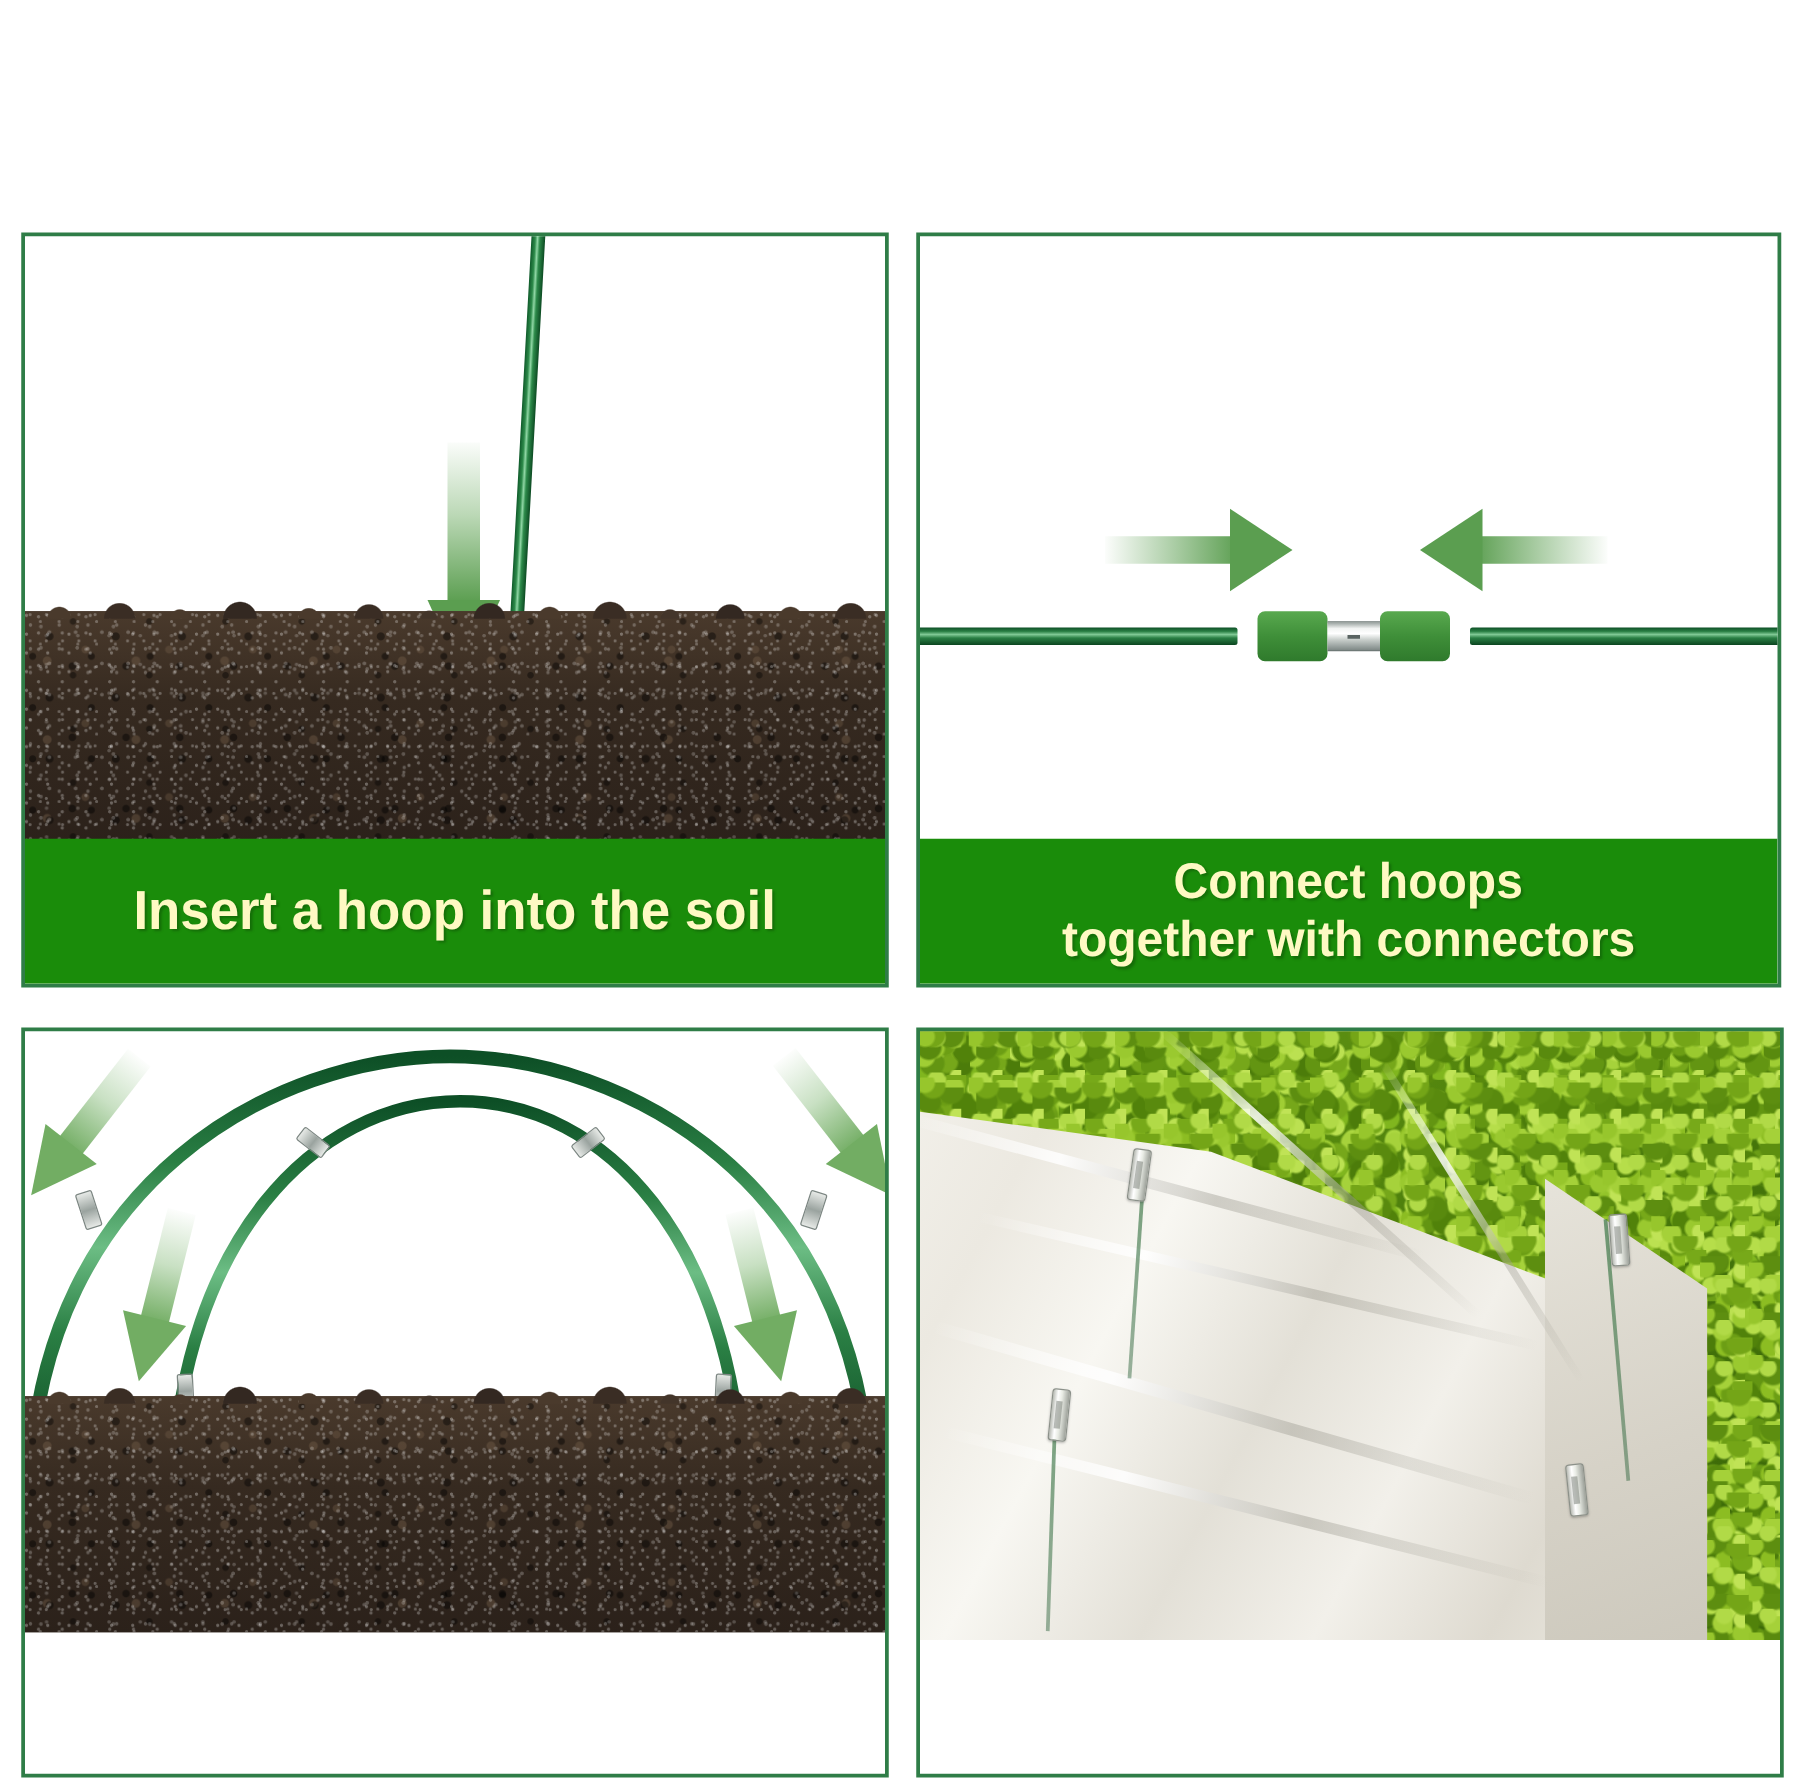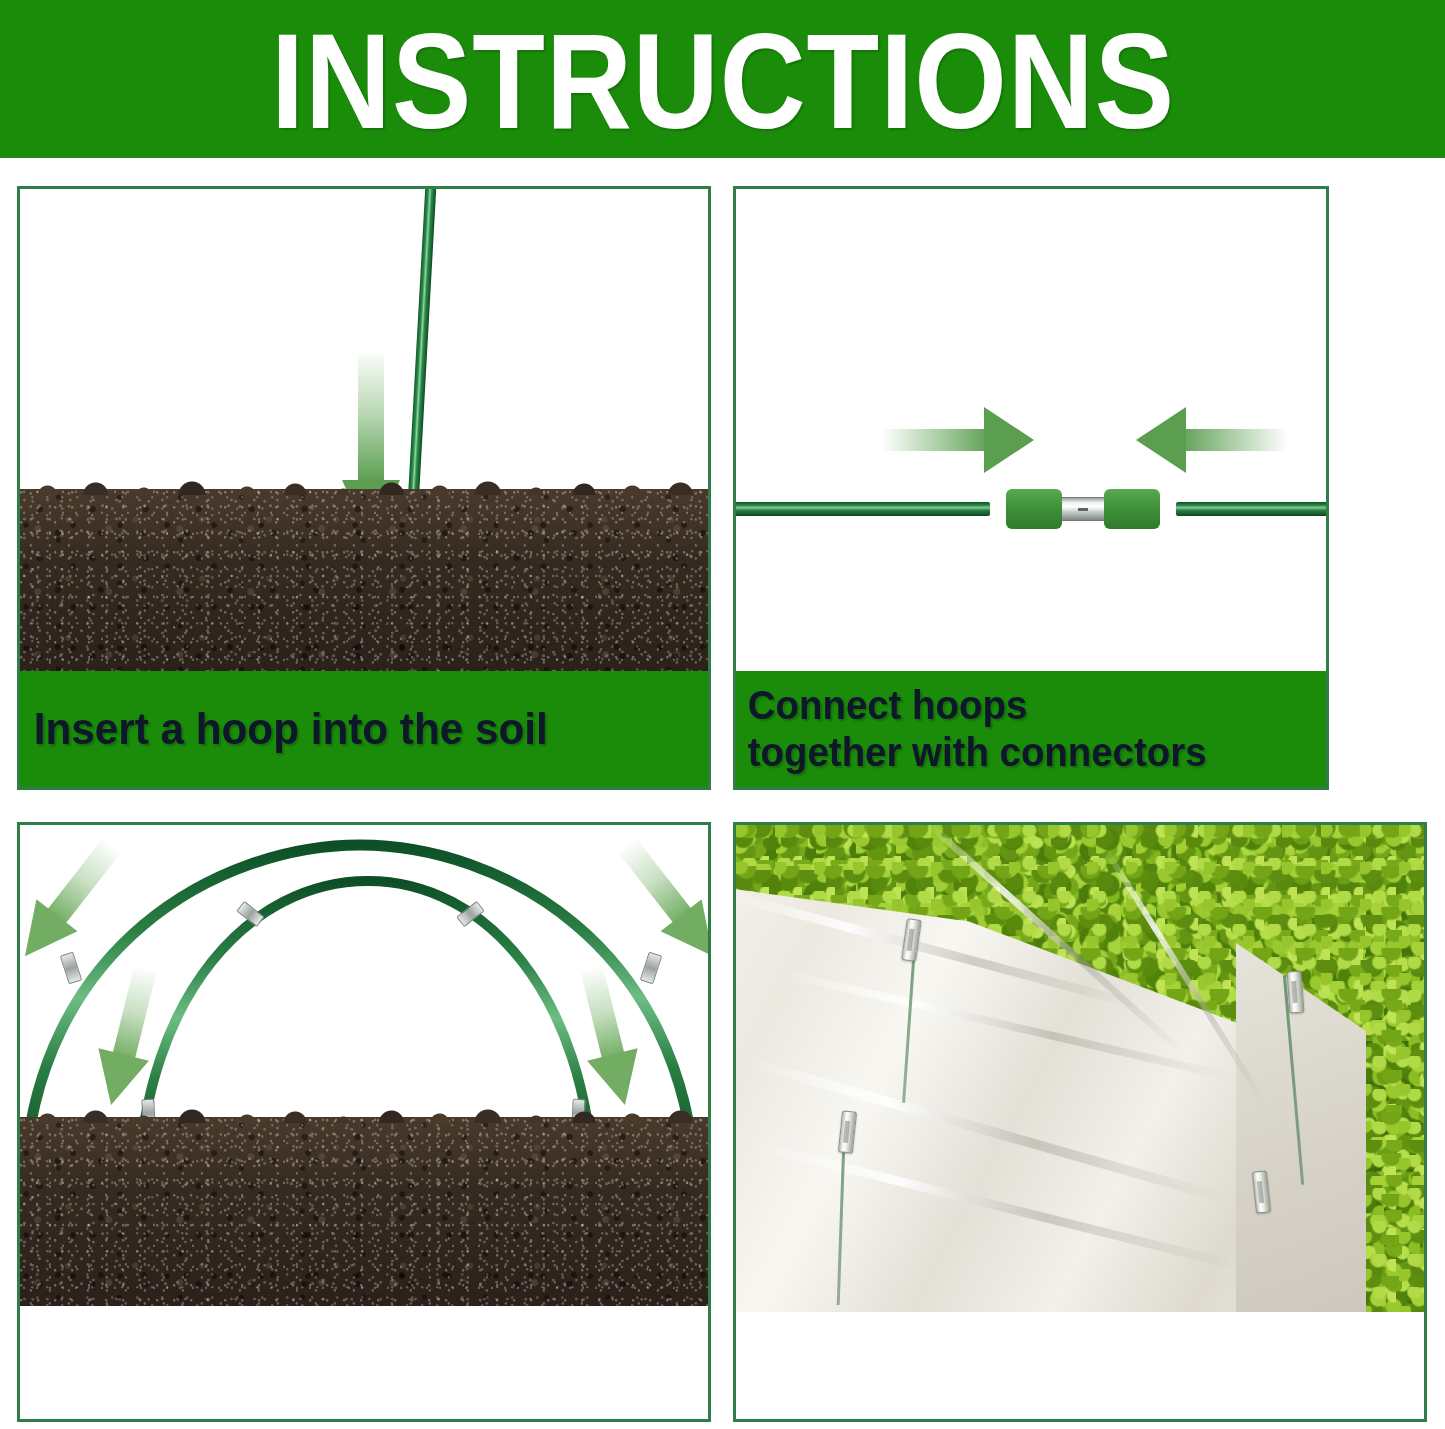--- a/index.html
+++ b/index.html
@@ -50,39 +50,40 @@
 
   
   .panel {
     position: absolute;
     border: 3px solid #2f7d47;
     box-sizing: border-box;
     background: #ffffff;
     overflow: hidden;
   }
   #panel-1 { left: 17px;  top: 186px;  width: 694px; height: 604px; }
-  #panel-2 { left: 733px; top: 186px;  width: 596px; height: 604px; }
+  #panel-2 { left: 733px; top: 186px;  width: 692px; height: 604px; }
   #panel-3 { left: 17px;  top: 822px;  width: 694px; height: 600px; }
   #panel-4 { left: 733px; top: 822px;  width: 694px; height: 600px; }
 
   .panel-figure {
     position: absolute;
     left: 0; top: 0;
     width: 100%;
     overflow: hidden;
   }
   .caption {
     position: absolute;
     left: 0;
     bottom: 0;
     width: 100%;
     background: #1a8c0a;
-    color: #0f172a;
+    color: #fef9c3;
     display: flex;
     flex-direction: column;
+    align-items: center;
     justify-content: center;
     box-sizing: border-box;
   }
   .caption-line {
     font-family: "Liberation Sans", sans-serif;
     font-weight: bold;
     font-size: 41px;
     line-height: 48px;
     white-space: nowrap;
     transform: scaleX(0.96);
@@ -367,23 +368,20 @@
     position: absolute;
     width: 3px;
     background: linear-gradient(180deg, rgba(60,120,70,0.70), rgba(40,95,55,0.45));
   }
 </style>
 </head>
 <body>
 
 <div class="page">
 
-  <div class="header">
-    <div class="header-title">INSTRUCTIONS</div>
-  </div>
 
   <div class="panel" id="panel-1">
     <div class="panel-figure" style="height:487px;">
 
       <div class="rod-vertical" style="left:372px; top:-6px; height:600px; transform: rotate(3.2deg);"></div>
 
       <div class="arrow-down" style="left:322px; top:165px;">
         <div class="shaft"></div>
         <div class="head"></div>
       </div>

